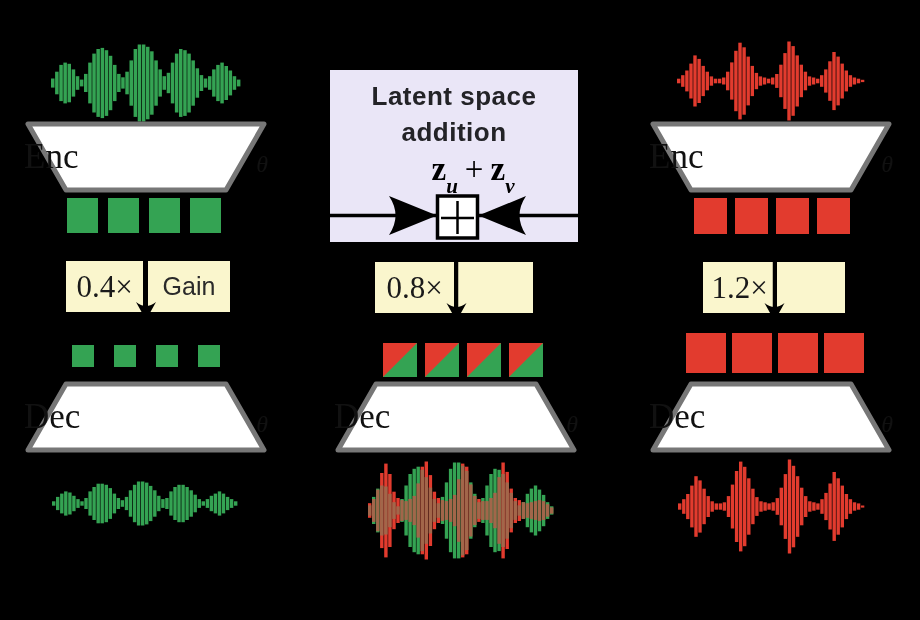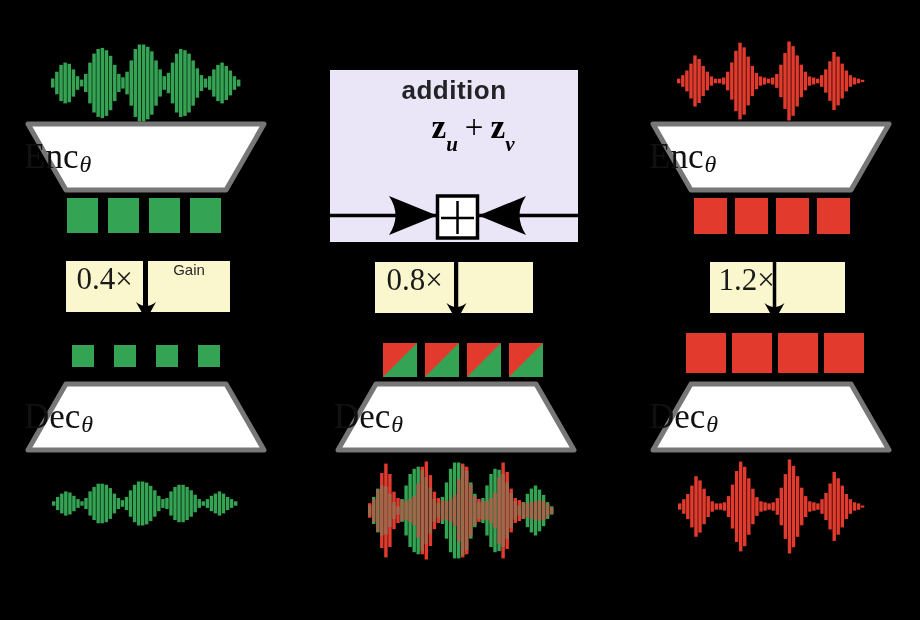--- a/index.html
+++ b/index.html
@@ -15,47 +15,47 @@
 
   
   .trap{position:absolute;width:244px;height:76px;}
   .t-enc-l{left:24px;top:119px;}
   .t-enc-r{left:649px;top:119px;}
   .t-dec-l{left:24px;top:379px;}
   .t-dec-m{left:334px;top:379px;}
   .t-dec-r{left:649px;top:379px;}
   .trap svg{position:absolute;inset:0;}
   .trap-path{fill:var(--trap_fill);stroke:var(--trap_border);stroke-width:5;stroke-linejoin:round;}
-  .trap-label{position:absolute;inset:0;display:flex;align-items:center;justify-content:flex-start;
+  .trap-label{position:absolute;inset:0;display:flex;align-items:center;justify-content:space-between;
     font-family:"Liberation Serif",serif;font-size:35px;color:var(--ink);}
   .trap-label sub{font-size:24px;font-style:italic;transform:translateY(7px);margin-left:1px;}
 
   
   .sqrow{position:absolute;display:flex;}
   .r-lt{left:67px;top:198px;gap:10px;}  .r-lt .sq{width:31px;height:35px;}
   .r-ls{left:72px;top:345px;gap:20px;}  .r-ls .sq{width:22px;height:22px;}
   .r-ms{left:383px;top:343px;gap:8px;}  .r-ms .sq{width:34px;height:34px;}
   .r-rt{left:694px;top:198px;gap:8px;}  .r-rt .sq{width:33px;height:36px;}
   .r-rs{left:686px;top:333px;gap:6px;}  .r-rs .sq{width:40px;height:40px;}
   .sq-green{background:var(--green);}
   .sq-red{background:var(--red);}
   .sq-split{background:linear-gradient(to top left, var(--green) 49.5%, var(--red) 50.5%);}
 
   
   .gain{position:absolute;height:51px;}
   .g-l{left:66px;top:261px;width:164px;}
   .g-m{left:375px;top:262px;width:158px;}
   .g-r{left:694px;top:262px;width:151px;}
   .gain-cell{position:absolute;top:0;height:100%;background:var(--yellow);
-    display:flex;justify-content:center;}
+    display:flex;align-items:center;justify-content:center;}
   .g-l .c1{left:0;width:77px;} .g-l .c2{left:82px;width:82px;}
   .g-m .c1{left:0;width:79px;} .g-m .c2{left:83px;width:75px;}
-  .g-r .c1{left:16px;width:73px;} .g-r .c2{left:83px;width:68px;}
+  .g-r .c1{left:9px;width:73px;} .g-r .c2{left:83px;width:68px;}
   .gain-val{font-family:"Liberation Serif",serif;font-size:31px;color:#1a1a1a;}
-  .gain-name{font-family:"Liberation Sans",sans-serif;font-size:15px;font-weight:500;color:#2a2a2a;}
+  .gain-name{font-family:"Liberation Sans",sans-serif;font-size:25px;font-weight:500;color:#2a2a2a;}
 
   
   .latent{position:absolute;left:330px;top:70px;width:248px;height:172px;background:var(--lavender);
     text-align:center;font-family:"Liberation Sans",sans-serif;color:#232327;}
   .lat-l1{margin-top:11px;font-size:26px;font-weight:600;letter-spacing:.5px;}
   .lat-l2{margin-top:5px;font-size:26px;font-weight:600;letter-spacing:.5px;}
   .lat-math{margin-top:3px;font-family:"Liberation Serif",serif;font-size:33px;font-weight:bold;color:#000;margin-left:38px;}
   .lat-math sub{font-size:21px;font-style:italic;transform:translateY(5px);display:inline-block;}
   .plus-op{font-weight:400;padding:0 7px;}
 
@@ -201,20 +201,21 @@
         <rect x="157.7" y="14.8" width="3.4" height="15.4" fill="#34a353"></rect>
         <rect x="161.7" y="12.6" width="3.4" height="19.8" fill="#34a353"></rect>
         <rect x="165.8" y="10.4" width="3.4" height="24.2" fill="#34a353"></rect>
         <rect x="169.8" y="12.6" width="3.4" height="19.8" fill="#34a353"></rect>
         <rect x="173.9" y="15.9" width="3.4" height="13.2" fill="#34a353"></rect>
         <rect x="177.9" y="18.1" width="3.4" height="8.8" fill="#34a353"></rect>
         <rect x="182.0" y="20.3" width="3.4" height="4.4" fill="#34a353"></rect>
       </svg></div>
 
   <div class="latent">
+    <div class="lat-l1">Latent space</div>
     <div class="lat-l2">addition</div>
     <div class="lat-math"><span>z</span><sub>u</sub><span class="plus-op">+</span><span>z</span><sub>v</sub></div>
   </div>
 
   <div class="gain g-m">
     <div class="gain-cell c1">
         <span class="gain-val">0.8×</span>
       </div>
     <div class="gain-cell c2">
         <span class="gain-name"></span>

